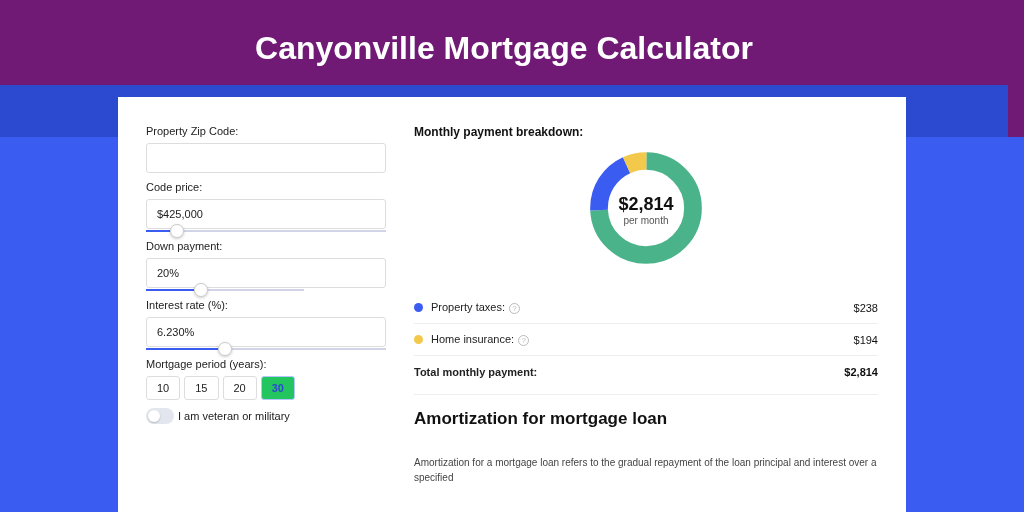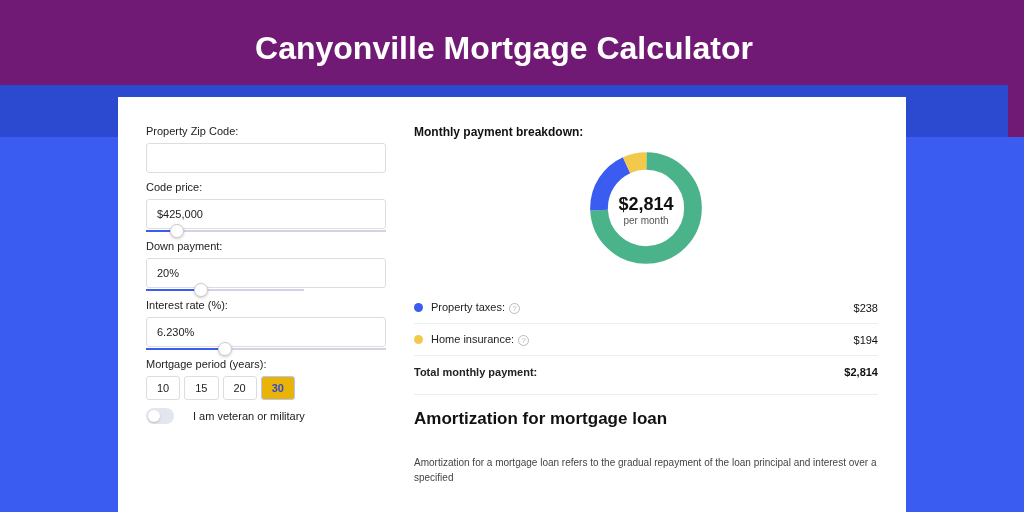--- a/index.html
+++ b/index.html
@@ -14,22 +14,22 @@
 .inp{width:100%;border:1px solid #ddd;border-radius:3px;padding:8px 10px;font-size:11px;color:#222;background:#fff}
 .field{margin-bottom:8px;position:relative}
 .slider-track{height:2px;background:#d0d4e6;position:relative;margin-top:1px}
 .slider-fill{height:2px;background:#3a5cf0;position:absolute;left:0;top:0}
 .slider-thumb{width:14px;height:14px;background:#fff;border:1px solid #ccc;border-radius:50%;position:absolute;top:-6px;box-shadow:0 1px 3px rgba(0,0,0,.2)}
 .row2{display:flex;gap:8px}
 .row2 .inp:first-child{flex:1}
 .row2 .inp:last-child{width:60px}
 .periods{display:flex;gap:4px}
 .period{border:1px solid #ddd;border-radius:3px;padding:5px 10px;font-size:11px;color:#222;cursor:pointer}
-.period.active{background:#eab308;border-color:#b7c5ff;color:#2c4ad0;font-weight:700}
-.toggle-row{display:flex;align-items:center;gap:19px;margin-top:4px}
+.period.active{background:#22c55e;border-color:#b7c5ff;color:#2c4ad0;font-weight:700}
+.toggle-row{display:flex;align-items:center;gap:4px;margin-top:4px}
 .toggle{width:28px;height:16px;background:#e3e6ee;border-radius:10px;position:relative}
 .toggle::after{content:"";width:12px;height:12px;background:#fff;border-radius:50%;position:absolute;left:2px;top:2px;box-shadow:0 1px 2px rgba(0,0,0,.2)}
 .toggle-lbl{font-size:11px;color:#222}
 .section-title{font-size:12px;font-weight:700;color:#111;margin-bottom:7px}
 .donut-wrap{text-align:center;margin-bottom:18px}
 .donut-center-amt{font-size:18px;font-weight:700;color:#111}
 .donut-center-sub{font-size:10px;color:#555}
 .line{display:flex;align-items:center;padding:9px 0;border-bottom:1px solid #eee;font-size:11px}
 .line:last-of-type{border-bottom:1px solid #ccc}
 .dot{width:9px;height:9px;border-radius:50%;margin-right:8px;flex-shrink:0}

